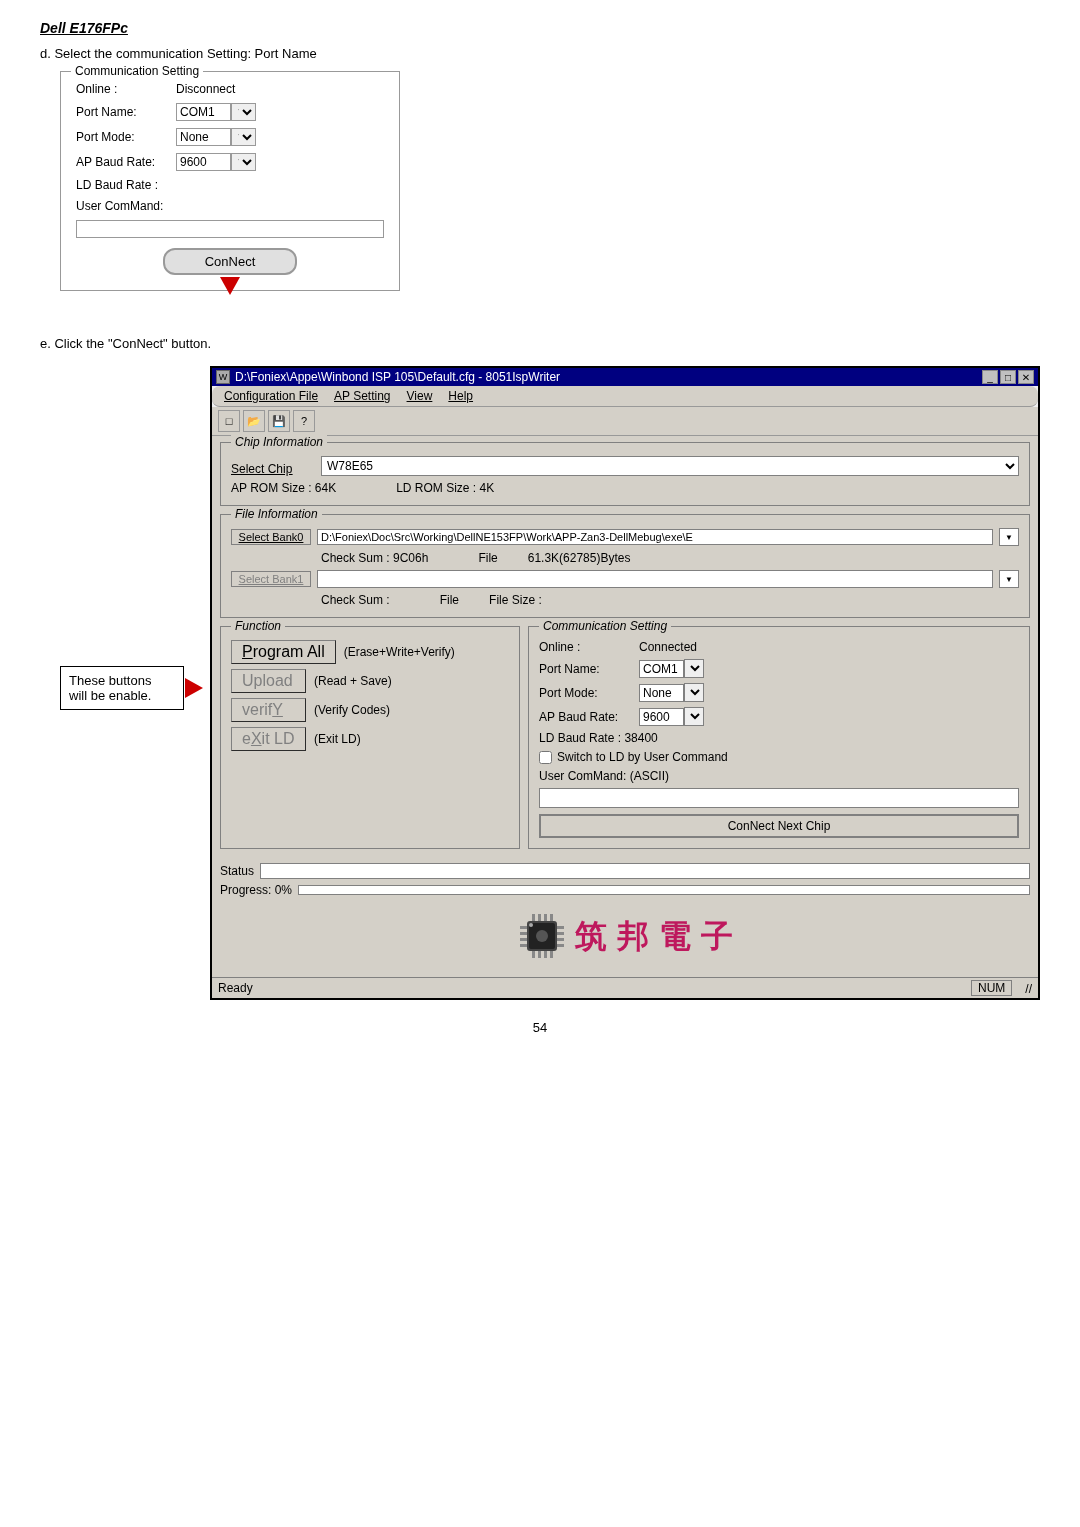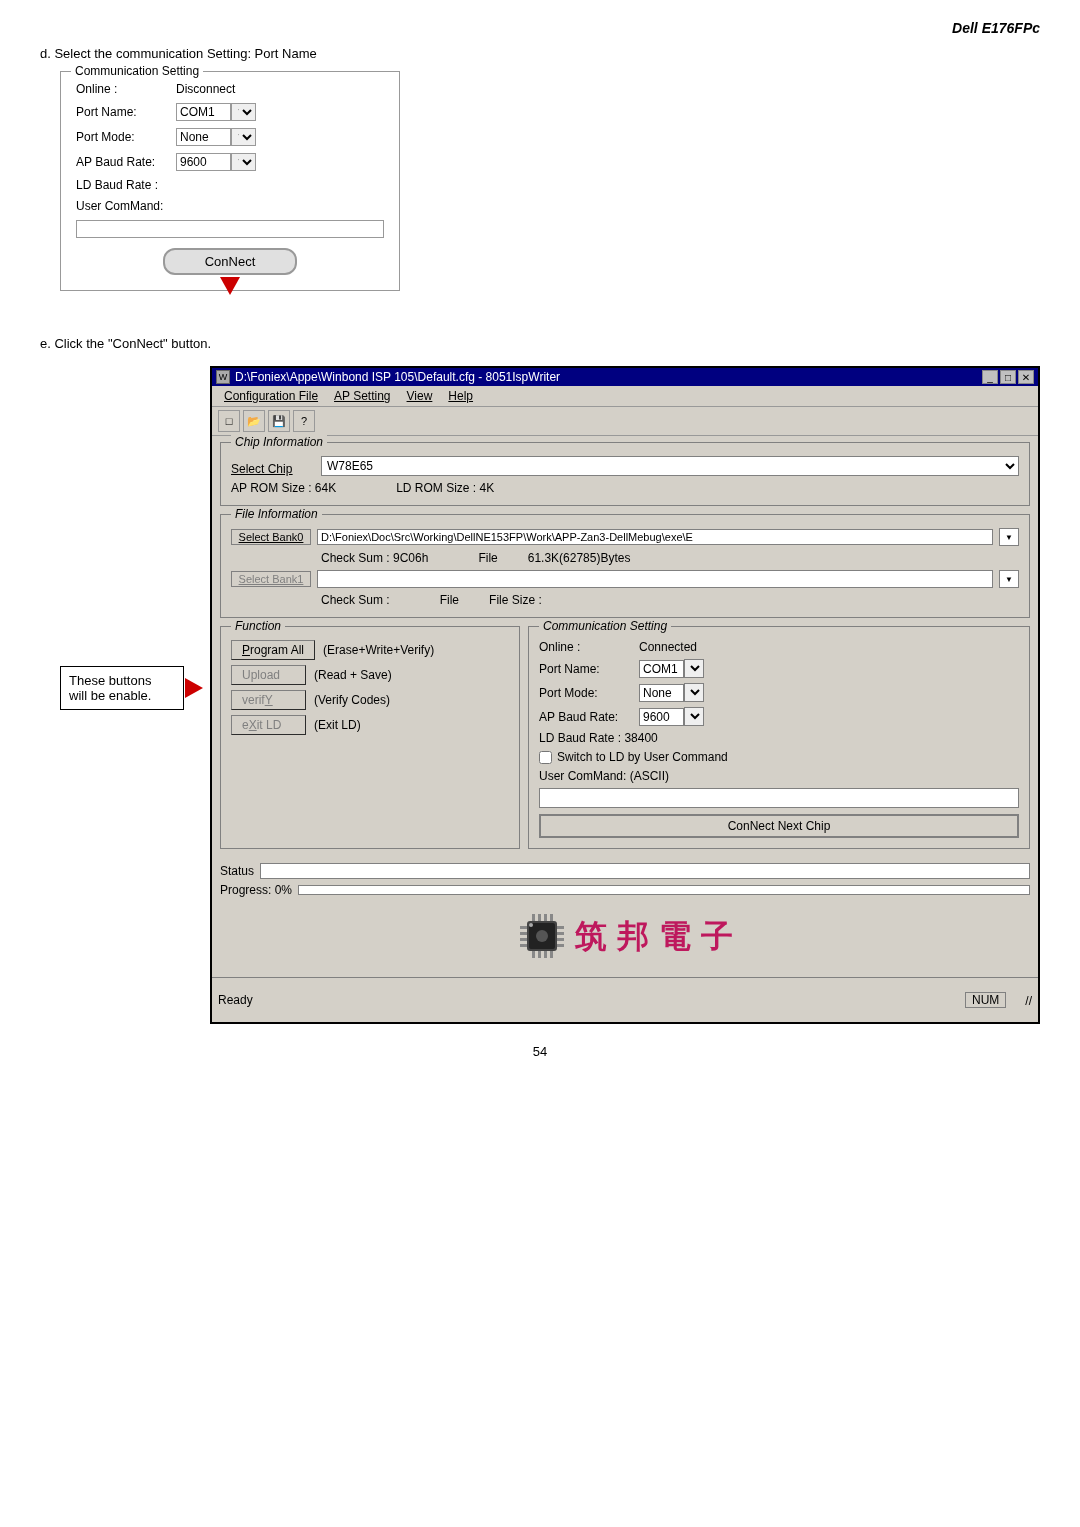--- a/index.html
+++ b/index.html
@@ -11,25 +11,26 @@
       width: 1080px;
       min-height: 1527px;
       position: relative;
     }
 
     .page-container {
       padding: 20px 40px 40px 40px;
     }
 
     .header-right {
-      text-align: right;
+      text-align: left;
       font-weight: bold;
       font-style: italic;
       font-size: 14px;
       margin-bottom: 10px;
+      text-decoration: underline;
     }
 
     .section-label {
       font-size: 13px;
       margin-bottom: 10px;
       margin-top: 10px;
     }
 
     
     .comm-setting-box {
@@ -141,20 +142,21 @@
       color: #000;
     }
 
     .menu-bar {
       background: #d4d0c8;
       display: flex;
       gap: 0;
       padding: 2px 4px;
       border-bottom: 1px solid #999;
       font-size: 12px;
+      border-radius: 8px;
     }
     .menu-item {
       padding: 1px 8px;
       cursor: pointer;
       text-decoration: underline;
     }
 
     .toolbar {
       background: #d4d0c8;
       padding: 3px 6px;
@@ -280,21 +282,21 @@
 
     .func-btn-row {
       display: flex;
       align-items: center;
       margin-bottom: 5px;
       gap: 8px;
     }
     .func-btn {
       background: #d4d0c8;
       border: 1px outset #808080;
-      font-size: 12px;
+      font-size: 16px;
       padding: 2px 10px;
       cursor: pointer;
       min-width: 75px;
       text-align: left;
     }
     .func-btn u { text-decoration: underline; }
     .func-btn-disabled {
       color: #808080;
     }
     .func-desc {
@@ -391,21 +393,21 @@
       font-family: 'Arial', sans-serif;
     }
 
     
     .app-status-bar {
       background: #d4d0c8;
       border-top: 1px solid #808080;
       display: flex;
       justify-content: space-between;
       align-items: center;
-      padding: 14px 6px;
+      padding: 2px 6px;
       font-size: 12px;
     }
     .num-badge {
       border: 1px solid #808080;
       background: #d4d0c8;
       padding: 0 6px;
       font-size: 12px;
     }
 
     .page-number {
@@ -696,21 +698,21 @@
           <span style="font-size:32px;">邦</span>
           <span style="font-size:32px;">電</span>
           <span style="font-size:32px;">子</span>
         </div>
       </div>
 
     </div>
 
     <div class="app-status-bar">
       <span>Ready</span>
-      <div style="display:flex; align-items:flex-end; gap:19px;">
+      <div style="display:flex; align-items:flex-end; gap:13px;">
         <span class="num-badge">NUM</span>
         <span>//</span>
       </div>
     </div>
 
   </div>
 
   <div class="page-number">54</div>
 
 </div>

